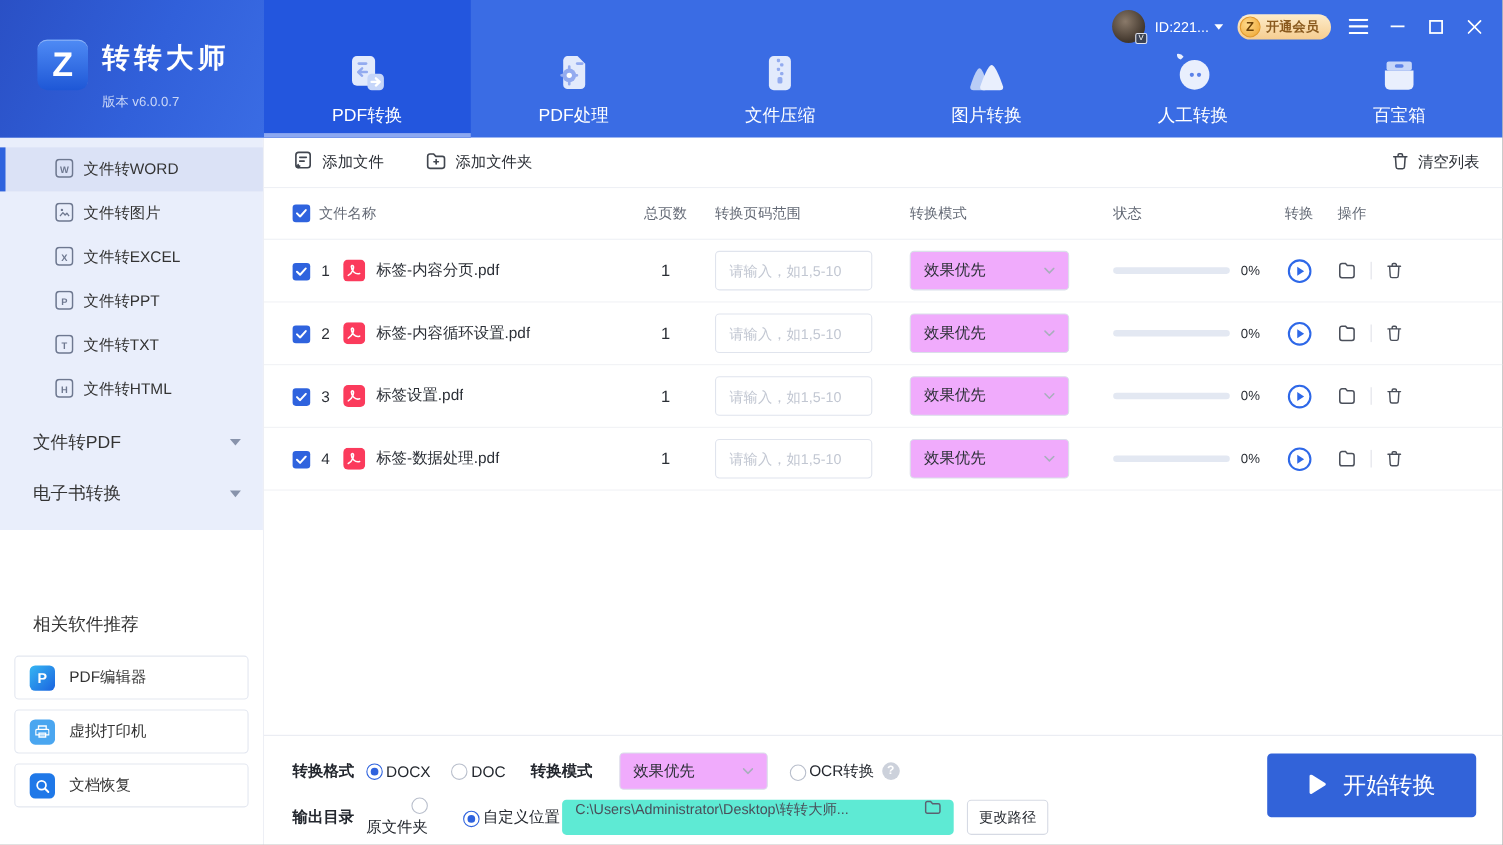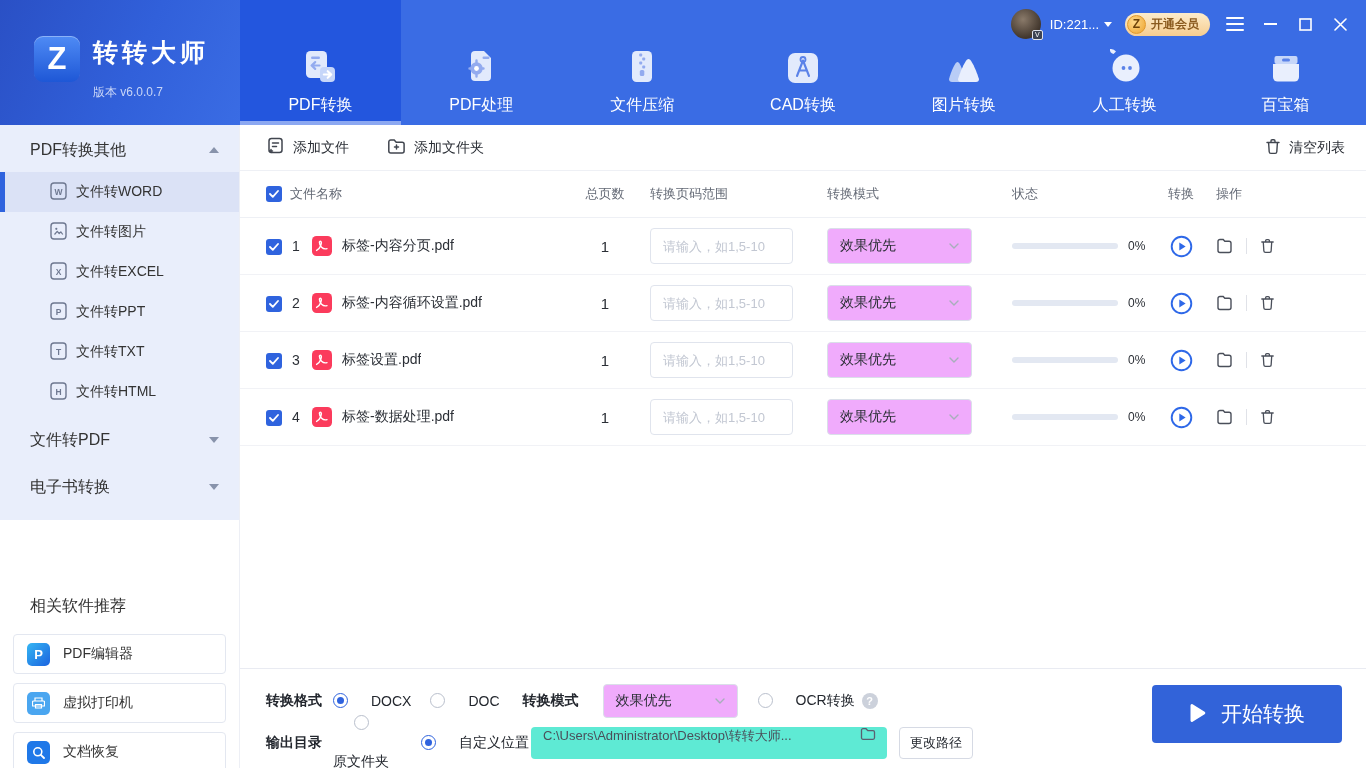--- a/index.html
+++ b/index.html
@@ -81,21 +81,21 @@
   .op-icon { display:flex; cursor:pointer; }
   .op-div { width:1px; height:16px; background:#e0e2e8; }
 
   .filler { flex:1; }
 
   
   .settings { height:100px; flex:none; border-top:1px solid #e9ebf2; position:relative; padding:13px 0 0 26px; }
   .set-row { display:flex; align-items:center; height:37px; }
   .set-row + .set-row { margin-top:5px; }
   .set-label { font-size:14px; color:#23272e; font-weight:bold; margin-right:11px; }
-  .radio { display:flex; align-items:center; gap:23px; font-size:14px; color:#23272e; cursor:pointer; }
+  .radio { display:flex; align-items:flex-end; gap:3px; font-size:14px; color:#23272e; cursor:pointer; }
   .radio-dot { width:15px; height:15px; border-radius:50%; border:1px solid #b9bfcc; background:#fff; position:relative; flex:none; }
   .radio.checked .radio-dot { border-color:#2f63de; }
   .radio.checked .radio-dot::after { content:''; position:absolute; left:3px; top:3px; width:7px; height:7px; border-radius:50%; background:#2f63de; }
   .select.small { width:135px; height:34px; }
   .help { width:16px; height:16px; border-radius:50%; background:#ccd1db; color:#fff; font-size:11px; font-weight:bold; display:flex; align-items:center; justify-content:center; margin-left:7px; cursor:pointer; }
   .path-box { width:356px; height:32px; background:#5eead4; border-radius:4px; display:flex; align-items:flex-start; padding:0 11px 0 12px; font-size:13px; color:#4a4f5a; margin-left:2px; }
   .path-text { flex:1; white-space:nowrap; overflow:hidden; }
   .change-btn { width:74px; height:32px; border:1px solid #d6dae4; border-radius:4px; display:flex; align-items:center; justify-content:center; font-size:13px; color:#23272e; margin-left:12px; background:#fff; cursor:pointer; }
   .start-btn { position:absolute; right:24px; top:16px; width:190px; height:58px; background:#3263d9; border-radius:4px; color:#fff; display:flex; align-items:center; justify-content:center; gap:15px; font-size:21px; cursor:pointer; } .mr19{margin-right:19px;} .ml23{margin-left:23px;} .mr24{margin-right:24px;} .ml20{margin-left:20px;} .mr32{margin-right:32px;flex-direction:column;}
 </style>
@@ -142,30 +142,20 @@
             <svg width="40" height="40" viewBox="0 0 40 40">
               <rect x="10" y="3" width="20" height="31" rx="4.5" fill="#e2eafc"></rect>
               <rect x="17.2" y="5.5" width="3" height="3" rx="1" fill="#93abef"></rect>
               <rect x="20.2" y="9.5" width="3" height="3" rx="1" fill="#93abef"></rect>
               <rect x="17.2" y="13.5" width="3" height="3" rx="1" fill="#93abef"></rect>
               <rect x="20.2" y="17.5" width="3" height="3" rx="1" fill="#93abef"></rect>
               <rect x="17.8" y="22" width="4.5" height="6" rx="1.5" fill="#93abef"></rect>
             </svg>
           </span>
           <span class="tab-label">文件压缩</span>
-        </div>
-        <div class="tab">
-          <span class="tab-icon">
-            <svg width="40" height="40" viewBox="0 0 40 40">
-              <rect x="5" y="5" width="30" height="30" rx="7" fill="#e2eafc"></rect>
-              <path d="M20 12.5 L14 28 M20 12.5 L26 28 M16.3 22.5 h7.4" stroke="#5b82e8" stroke-width="2.1" fill="none" stroke-linecap="round"></path>
-              <circle cx="20" cy="11.5" r="2.5" fill="none" stroke="#5b82e8" stroke-width="1.8"></circle>
-            </svg>
-          </span>
-          <span class="tab-label">CAD转换</span>
         </div>
         <div class="tab">
           <span class="tab-icon">
             <svg width="42" height="40" viewBox="0 0 42 40">
               <path d="M6 31 C6 31 11 14 14.5 14 C18 14 22 31 22 31 a3 3 0 0 1 -3 3 h-10 a3 3 0 0 1 -3-3 z" fill="#b9cdf6"></path>
               <path d="M15 31 C15 31 21.5 11 25.5 11 C29.5 11 36 31 36 31 a3 3 0 0 1 -3 3 h-15 a3 3 0 0 1 -3-3 z" fill="#e9effd"></path>
             </svg>
           </span>
           <span class="tab-label">图片转换</span>
         </div>
@@ -223,24 +213,20 @@
             <path d="M1 1 L12 12 M12 1 L1 12" stroke="#fff" stroke-width="1.6" stroke-linecap="round"></path>
           </svg>
         </span>
     </div>
   </header>
 
   <div class="body">
 
     <aside class="sidebar">
       <div class="sidebar-upper">
-          <div class="side-section">
-            <span>PDF转换其他</span>
-            <span class="tri-up"></span>
-          </div>
           <div class="side-items">
             <div class="side-item selected">
               <span><svg width="17" height="18" viewBox="0 0 17 18">
                   <rect x="1" y="1" width="15" height="16" rx="3" fill="none" stroke="#6e7890" stroke-width="1.4"></rect>
                   <text x="8.5" y="13" font-size="8.5" font-weight="bold" text-anchor="middle" fill="#6e7890">W</text>
                 </svg></span>
               <span>文件转WORD</span>
             </div>
             <div class="side-item">
               <span><svg width="17" height="18" viewBox="0 0 17 18">

